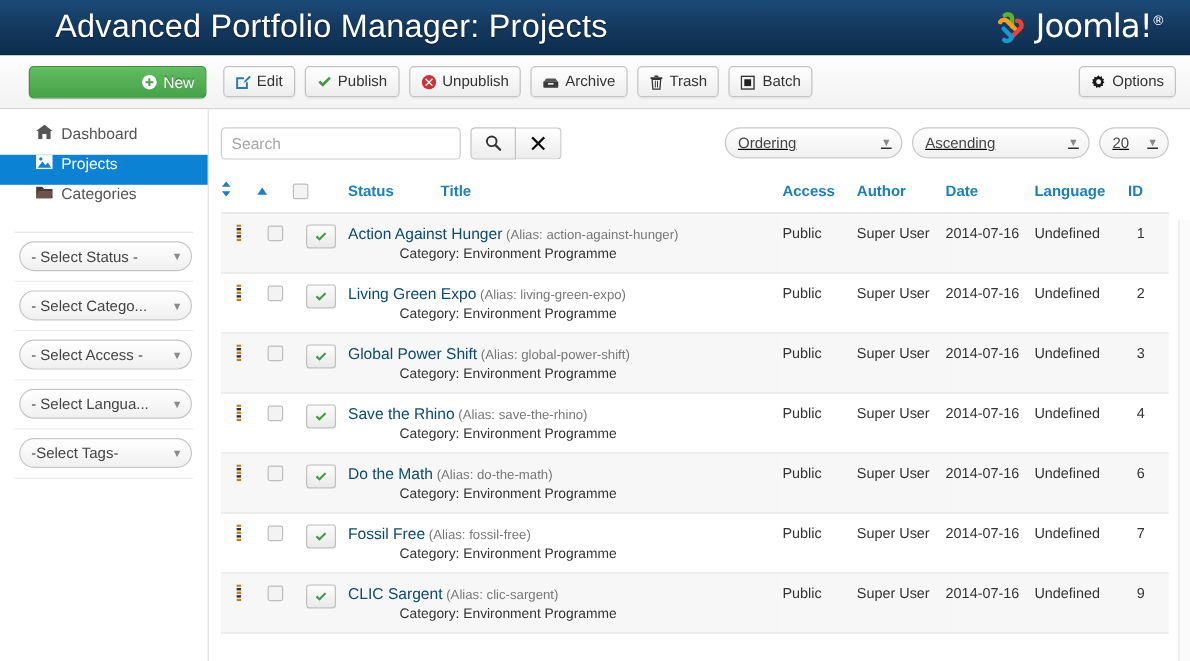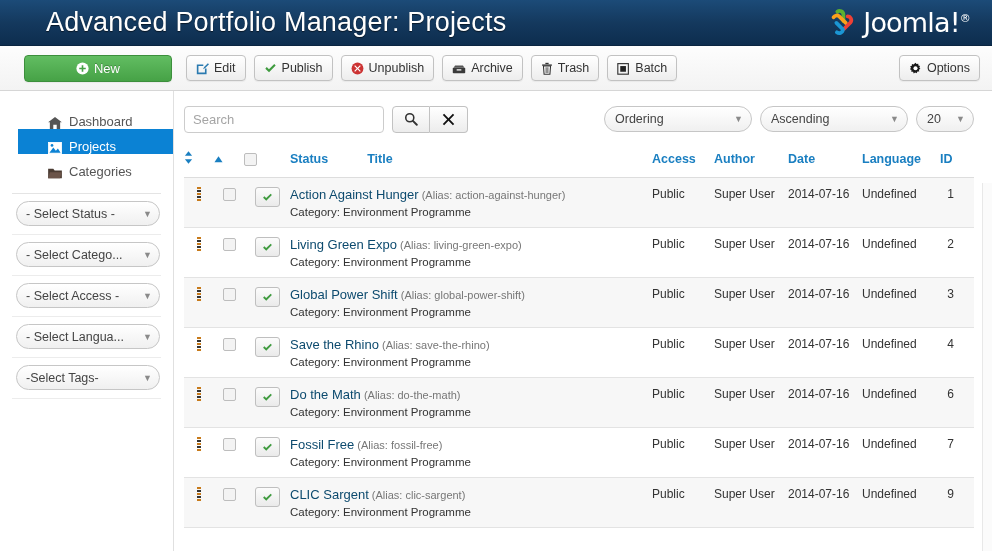--- a/index.html
+++ b/index.html
@@ -21,21 +21,21 @@
     padding: 0 12px 0 46px;
     position: relative;
   }
   .header-title {
     color: #ffffff;
     font-size: 27px;
     letter-spacing: .2px;
     text-shadow: 0 1px 1px rgba(0,0,0,.55);
     white-space: nowrap;
   }
-  .brand { display: flex; gap: 6px; padding-right: 10px; }
+  .brand { display: flex; align-items: center; gap: 6px; padding-right: 10px; }
   .brand-logo { display: block; }
   .brand-text {
     color: #fff; font-size: 27px; letter-spacing: -0.8px;
     font-family: "DejaVu Sans", sans-serif;
   }
   .brand-text sup { font-size: 11px; vertical-align: super; }
 
   
   .toolbar {
     height: 45px;
@@ -54,43 +54,43 @@
     border-radius: 4px;
     box-shadow: 0 1px 1px rgba(0,0,0,.05);
     cursor: pointer; white-space: nowrap;
     font-family: "Liberation Sans", sans-serif;
   }
   .btn-new {
     background: linear-gradient(to bottom,#62bd62 0%,#46a246 100%);
     border: 1px solid #3c8f3c;
     color: #fff;
     width: 148px; height: 27px;
-    justify-content: center;
+    justify-content: flex-end;
     text-shadow: 0 -1px 0 rgba(0,0,0,.25);
     font-size: 13px;
     margin-right: 6px;
   }
   .btn-options { margin-left: auto; }
   .ico { display: inline-block; line-height: 1; }
   .ico svg { display: block; }
 
   
   .body-wrap { display: flex; height: 460px; }
 
   
   .sidebar {
     width: 174px; flex: 0 0 174px;
     background: #fff;
     border-right: 1px solid #e0e0e0;
     padding-top: 13px;
   }
   .nav-item {
-    display: flex; align-items: flex-end; gap: 7px;
+    display: flex; align-items: flex-start; gap: 7px;
     height: 25px; padding: 0 8px 0 30px;
-    font-size: 13px; color: #555; cursor: pointer; margin-left: 18px;
+    font-size: 13px; color: #555; cursor: pointer;
   }
   .nav-item.active { background: #0b82d4; color: #fff; }
   .nav-item .ico svg { display:block; }
   .nav-sep { height: 1px; background: #e4e4e4; margin: 14px 12px 0 12px; }
   .filter-head {
     font-size: 13.5px; font-weight: bold; color: #222;
     padding: 16px 0 6px 16px;
   }
   .sel {
     display: flex; align-items: center; justify-content: space-between;
@@ -119,21 +119,21 @@
   .search-input::placeholder { color: #a5a5a5; }
   .sbtn {
     width: 38px; height: 27px;
     display: inline-flex; align-items: center; justify-content: center;
     background: linear-gradient(to bottom,#ffffff 0%,#ececec 100%);
     border: 1px solid #c2c2c2; cursor: pointer;
   }
   .sbtn.first { border-radius: 4px 0 0 4px; margin-left: 8px; }
   .sbtn.last  { border-radius: 0 4px 4px 0; border-left: none; }
 
-  .right-sels { margin-left: auto; display: flex; align-items: center; gap: 8px; }
+  .right-sels { margin-left: auto; display: flex; align-items: center; gap: 8px; text-decoration: underline; }
   .sel2 {
     display: flex; align-items: center; justify-content: space-between;
     height: 26px; padding: 0 8px 0 10px;
     font-size: 12.5px; color: #444;
     background: linear-gradient(to bottom,#ffffff 0%,#f0f0f0 100%);
     border: 1px solid #c6c6c6; border-radius: 13px; cursor: pointer;
   }
   .sel2.ordering { width: 148px; }
   .sel2.dir { width: 148px; }
   .sel2.limit { width: 58px; }
@@ -176,21 +176,21 @@
     display: inline-flex; align-items: center; justify-content: center;
     width: 25px; height: 20px;
     background: linear-gradient(to bottom,#fcfcfc 0%,#eaeaea 100%);
     border: 1px solid #bfbfbf; border-radius: 3px;
     cursor: pointer;
   }
   .title-link {
     color: #0c4a6e; font-size: 13px; text-decoration: none; cursor: pointer;
   }
   .alias { color: #777; font-size: 11px; }
-  .cat { color: #333; font-size: 11.5px; margin-top: 4px; }
+  .cat { color: #333; font-size: 11.5px; margin-top: 4px; margin-left: 43px; }
 
   .scroll-edge {
     position: absolute; right: 0; top: 92px; width: 10px; bottom: 0;
     background: #fbfbfb; border-left: 1px solid #e8e8e8;
   }
 </style>
 </head>
 <body>
 
 <div class="page">

